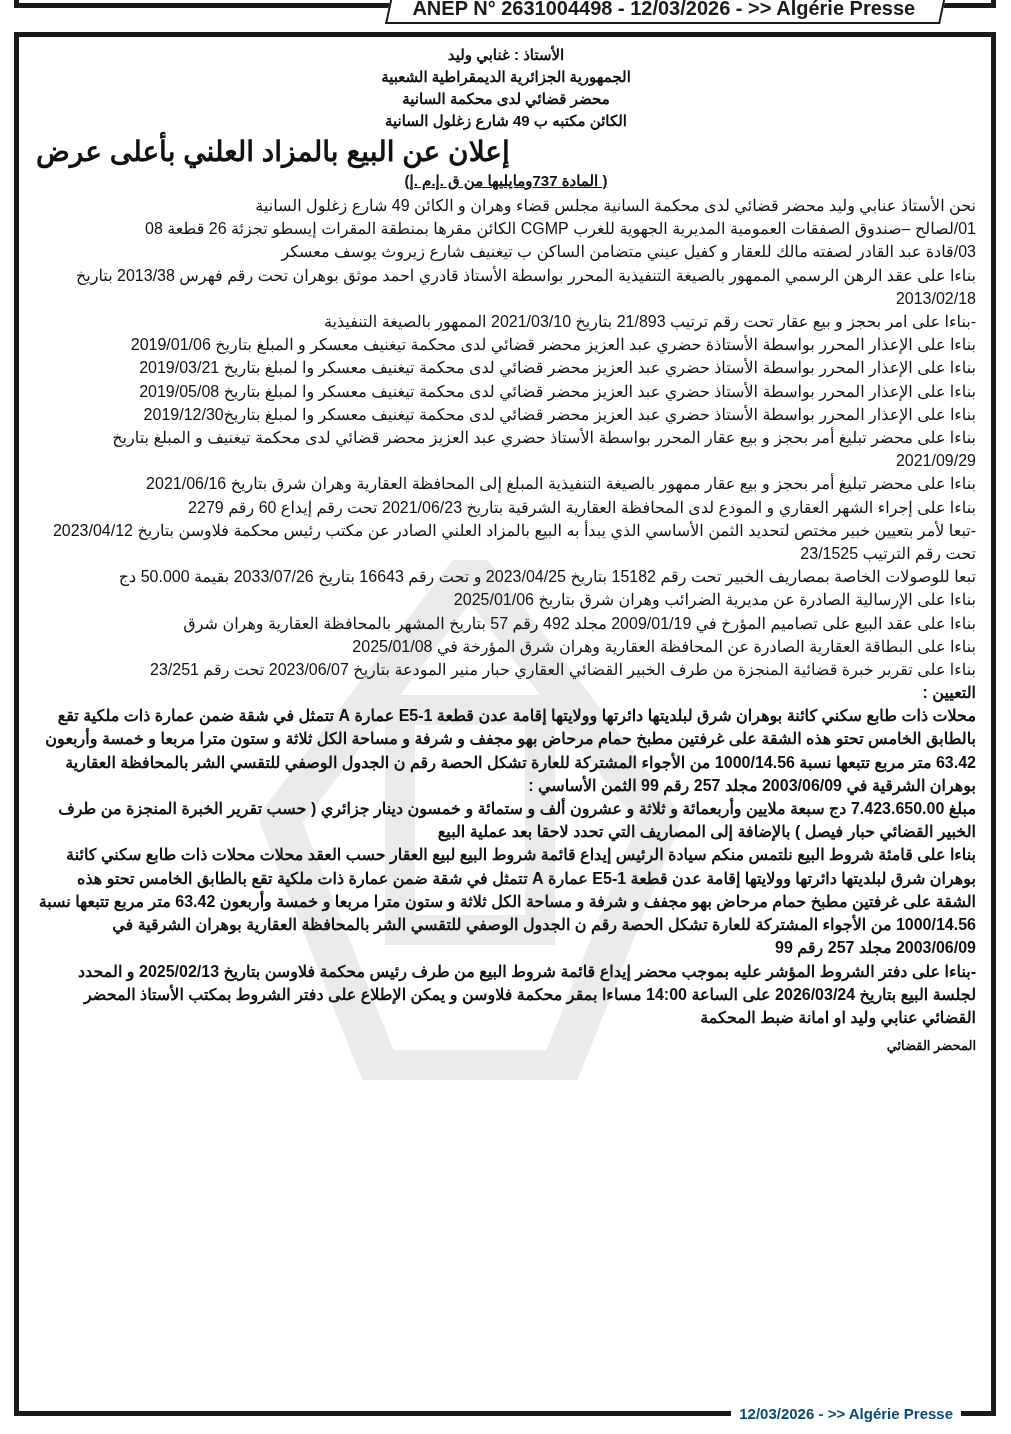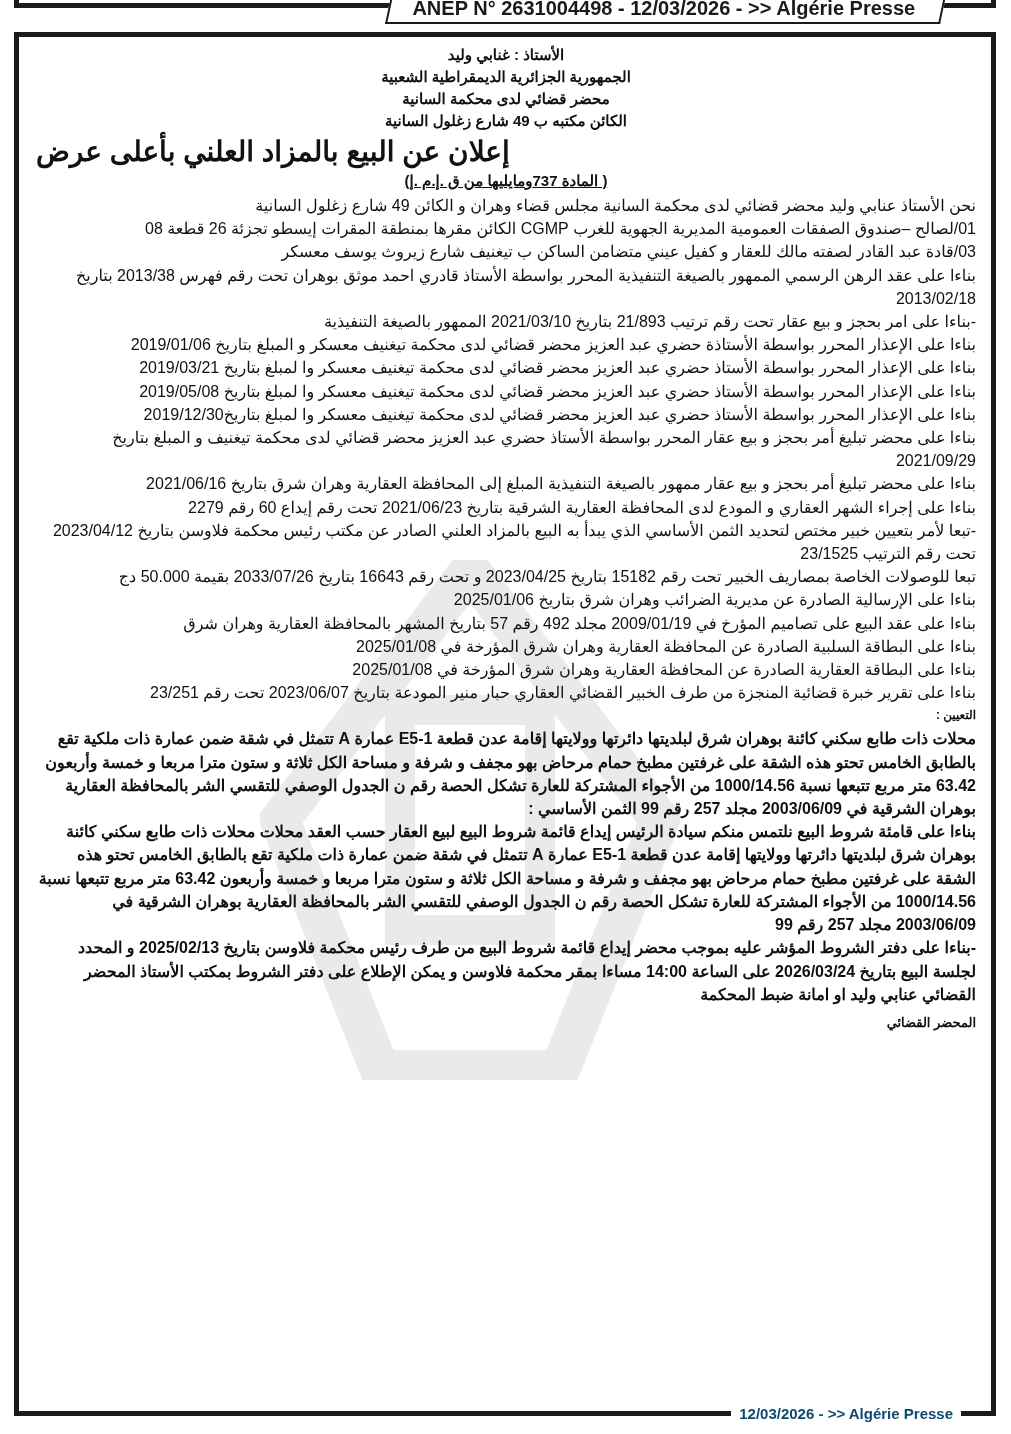--- a/index.html
+++ b/index.html
@@ -8,21 +8,21 @@
   .top-tag { position:absolute; right:68px; top:-4px; height:26px; padding:0 26px 0 22px; background:#fff; border:2px solid #1a1a1a; border-top:none; font-family:"Liberation Sans", sans-serif; font-weight:bold; font-size:20px; line-height:24px; color:#1a1a1a; white-space:nowrap; transform:skewX(-12deg); }
   .top-tag span { display:inline-block; transform:skewX(12deg); }
   .frame { position:absolute; left:14px; top:32px; width:982px; height:1384px; border:5px solid #1a1a1a; border-bottom-width:5px; box-sizing:border-box; }
   .bottom-tag { position:absolute; right:50px; top:1404px; background:#fff; padding:0 8px; font-family:"Liberation Sans", sans-serif; font-weight:bold; font-size:15px; line-height:20px; color:#0c4a6e; white-space:nowrap; }
   .content { position:absolute; left:36px; top:44px; width:940px; direction:rtl; text-align:right; font-family:"Liberation Sans", sans-serif; }
   .hdr { text-align:center; font-weight:bold; font-size:15px; line-height:22px; margin:0; }
   .title { text-align:left; font-weight:bold; font-size:28px; line-height:36px; margin:2px 0 0 0; }
   .subtitle { text-align:center; font-weight:bold; font-size:15px; line-height:22px; margin:0 0 2px 0;text-decoration:underline; }
   .p { font-size:16px; line-height:23.2px; margin:0; font-family:"Liberation Sans", sans-serif; }
   .p.b { font-weight:bold; }
-  .label { font-weight:bold; font-size:12px; line-height:23px; margin:0; }
+  .label { font-weight:bold; font-size:16px; line-height:23px; margin:0; }
   .sign { font-weight:bold; font-size:13px; line-height:22px; margin:6px 0 0 0; }
   .watermark { position:absolute; left:260px; top:560px; width:420px; height:520px; opacity:0.08; pointer-events:none; }
 </style>
 </head>
 <body>
 
 <div class="top-frame"></div>
 <div class="top-tag"><span>ANEP N° 2631004498 - 12/03/2026 - &gt;&gt; Algérie Presse</span></div>
 
 <div class="frame"></div>
@@ -49,25 +49,25 @@
   <p class="p">بناءا على الإعذار المحرر  بواسطة الأستاذ حضري عبد العزيز محضر قضائي لدى محكمة  تيغنيف معسكر وا لمبلغ بتاريخ 2019/03/21</p>
   <p class="p">بناءا على الإعذار المحرر  بواسطة الأستاذ حضري عبد العزيز محضر قضائي لدى محكمة  تيغنيف معسكر وا لمبلغ بتاريخ 2019/05/08</p>
   <p class="p">بناءا على الإعذار المحرر  بواسطة الأستاذ حضري عبد العزيز محضر قضائي لدى محكمة  تيغنيف معسكر وا لمبلغ بتاريخ2019/12/30</p>
   <p class="p">بناءا  على محضر تبليغ أمر بحجز و بيع عقار المحرر بواسطة الأستاذ حضري عبد العزيز محضر قضائي لدى محكمة تيغنيف و المبلغ بتاريخ 2021/09/29</p>
   <p class="p">بناءا على محضر تبليغ أمر بحجز و بيع عقار ممهور بالصيغة التنفيذية المبلغ إلى المحافظة العقارية وهران شرق بتاريخ 2021/06/16</p>
   <p class="p">بناءا على إجراء الشهر العقاري و المودع لدى المحافظة العقارية الشرقية بتاريخ 2021/06/23 تحت رقم إيداع 60 رقم 2279</p>
   <p class="p">-تبعا لأمر بتعيين خبير مختص لتحديد الثمن الأساسي الذي يبدأ به البيع بالمزاد العلني الصادر عن مكتب رئيس محكمة فلاوسن بتاريخ 2023/04/12 تحت رقم الترتيب 23/1525</p>
   <p class="p">تبعا للوصولات الخاصة بمصاريف الخبير تحت رقم 15182 بتاريخ 2023/04/25 و تحت رقم 16643 بتاريخ 2033/07/26 بقيمة 50.000 دج</p>
   <p class="p">بناءا على الإرسالية الصادرة عن مديرية الضرائب وهران شرق بتاريخ 2025/01/06</p>
   <p class="p">بناءا على عقد البيع على تصاميم المؤرخ في 2009/01/19 مجلد 492 رقم 57 بتاريخ المشهر بالمحافظة العقارية وهران شرق</p>
-  <p class="p">بناءا على البطاقة السلبية الصادرة عن المحافظة العقارية وهران شرق المؤرخة في 2025/01/08</p>
   <p class="p">بناءا  على البطاقة العقارية الصادرة عن المحافظة العقارية  وهران شرق المؤرخة في 2025/01/08</p>
   <p class="p">بناءا على تقرير خبرة قضائية المنجزة من طرف الخبير القضائي العقاري حبار منير المودعة بتاريخ 2023/06/07 تحت رقم 23/251</p>
 
   <p class="label">التعيين :</p>
   <p class="p b">محلات ذات طابع سكني كائنة بوهران شرق لبلديتها دائرتها وولايتها إقامة عدن قطعة E5-1 عمارة A تتمثل في شقة ضمن عمارة ذات ملكية تقع بالطابق الخامس تحتو هذه الشقة على غرفتين مطبخ حمام مرحاض بهو مجفف و شرفة و مساحة الكل ثلاثة و ستون مترا مربعا و خمسة وأربعون 63.42 متر مربع تتبعها نسبة 1000/14.56 من الأجواء المشتركة للعارة تشكل الحصة رقم ن الجدول الوصفي للتقسي الشر بالمحافظة العقارية بوهران الشرقية في 2003/06/09 مجلد 257 رقم 99 الثمن الأساسي :</p>
+  <p class="p b">مبلغ  7.423.650.00 دج  سبعة ملايين وأربعمائة و ثلاثة و عشرون ألف و ستمائة و خمسون دينار جزائري ( حسب تقرير الخبرة المنجزة من طرف الخبير القضائي حبار فيصل ) بالإضافة إلى المصاريف التي تحدد لاحقا بعد عملية البيع</p>
   <p class="p b">بناءا على قامئة شروط البيع نلتمس منكم سيادة الرئيس إيداع قائمة شروط البيع لبيع العقار حسب العقد محلات محلات ذات طابع سكني كائنة بوهران شرق لبلديتها دائرتها وولايتها إقامة عدن قطعة E5-1 عمارة A تتمثل في شقة ضمن عمارة ذات ملكية تقع بالطابق الخامس تحتو هذه الشقة على غرفتين مطبخ حمام مرحاض بهو مجفف و شرفة و مساحة الكل ثلاثة و ستون مترا مربعا و خمسة وأربعون 63.42 متر مربع تتبعها نسبة 1000/14.56 من الأجواء المشتركة للعارة تشكل الحصة رقم ن الجدول الوصفي للتقسي الشر بالمحافظة العقارية بوهران الشرقية في 2003/06/09 مجلد 257 رقم 99</p>
   <p class="p b">-بناءا على دفتر الشروط المؤشر عليه بموجب محضر إيداع قائمة شروط البيع من طرف رئيس محكمة فلاوسن بتاريخ 2025/02/13 و المحدد لجلسة البيع بتاريخ 2026/03/24    على الساعة 14:00 مساءا بمقر محكمة فلاوسن و يمكن الإطلاع على دفتر الشروط بمكتب الأستاذ المحضر القضائي عنابي وليد او امانة ضبط المحكمة</p>
 
   <p class="sign">المحضر القضائي</p>
 </div>
 
 <div class="bottom-tag">12/03/2026 - &gt;&gt; Algérie Presse</div>
 
 </body></html>

